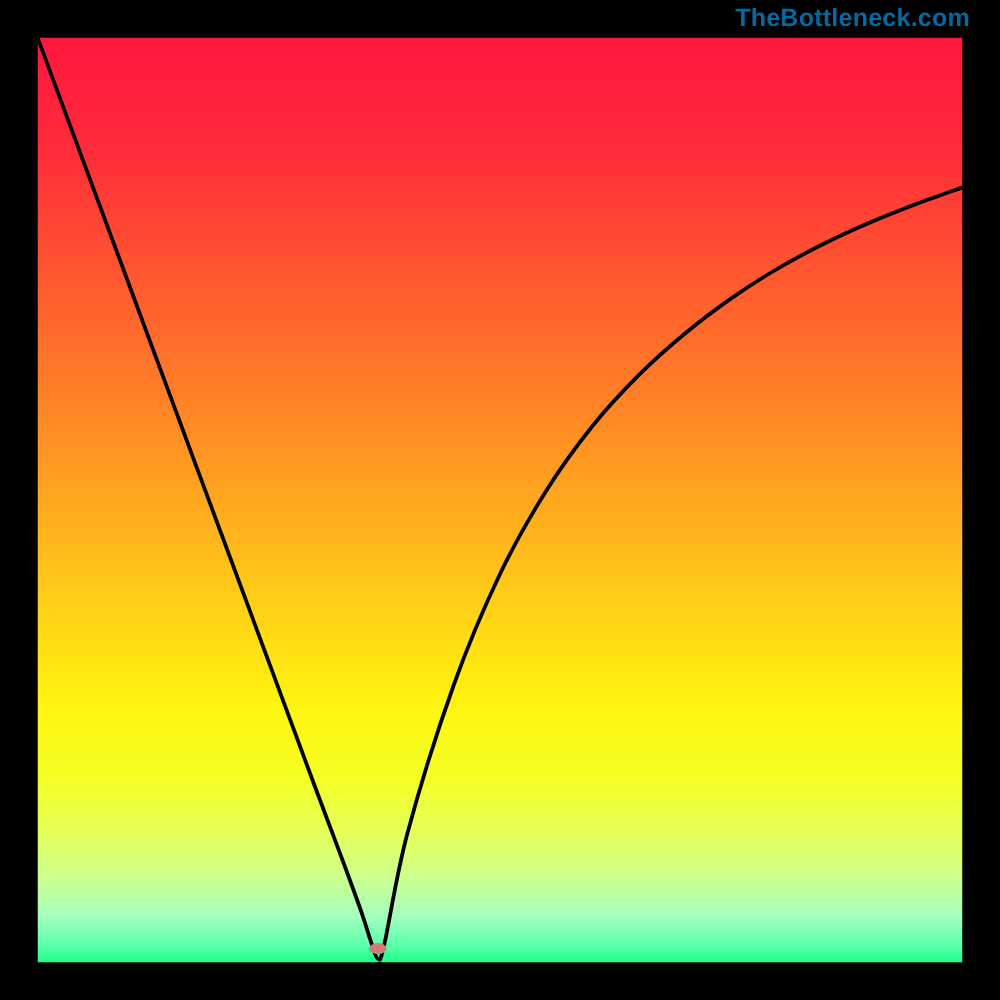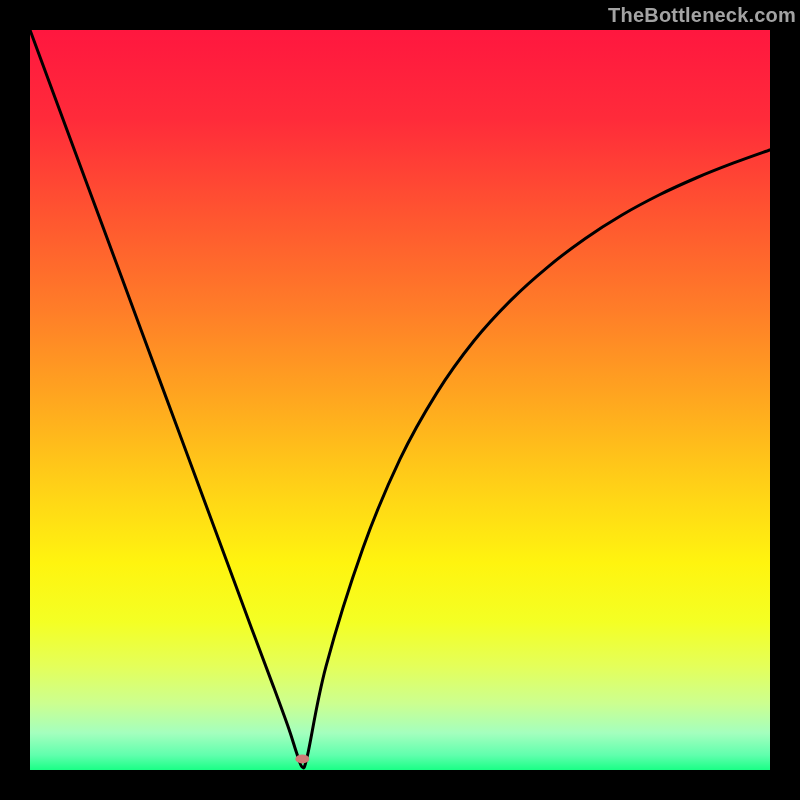--- a/index.html
+++ b/index.html
@@ -20,24 +20,24 @@
   .plot {
     position: absolute;
     left: 30px;
     top: 30px;
     width: 740px;
     height: 740px;
   }
   .watermark {
     position: absolute;
     top: 4px;
-    right: 4px;
+    right: 24px;
     font-size: 20px;
     font-weight: bold;
-    color: #a3a3a3;
+    color: #0369a1;
     letter-spacing: 0.2px;
     text-align: center;
   }
 </style>
 </head>
 <body>
 
 <div class="frame">
   <div class="watermark">TheBottleneck.com</div>
   <svg class="plot" viewBox="0 0 740 740" preserveAspectRatio="none">

